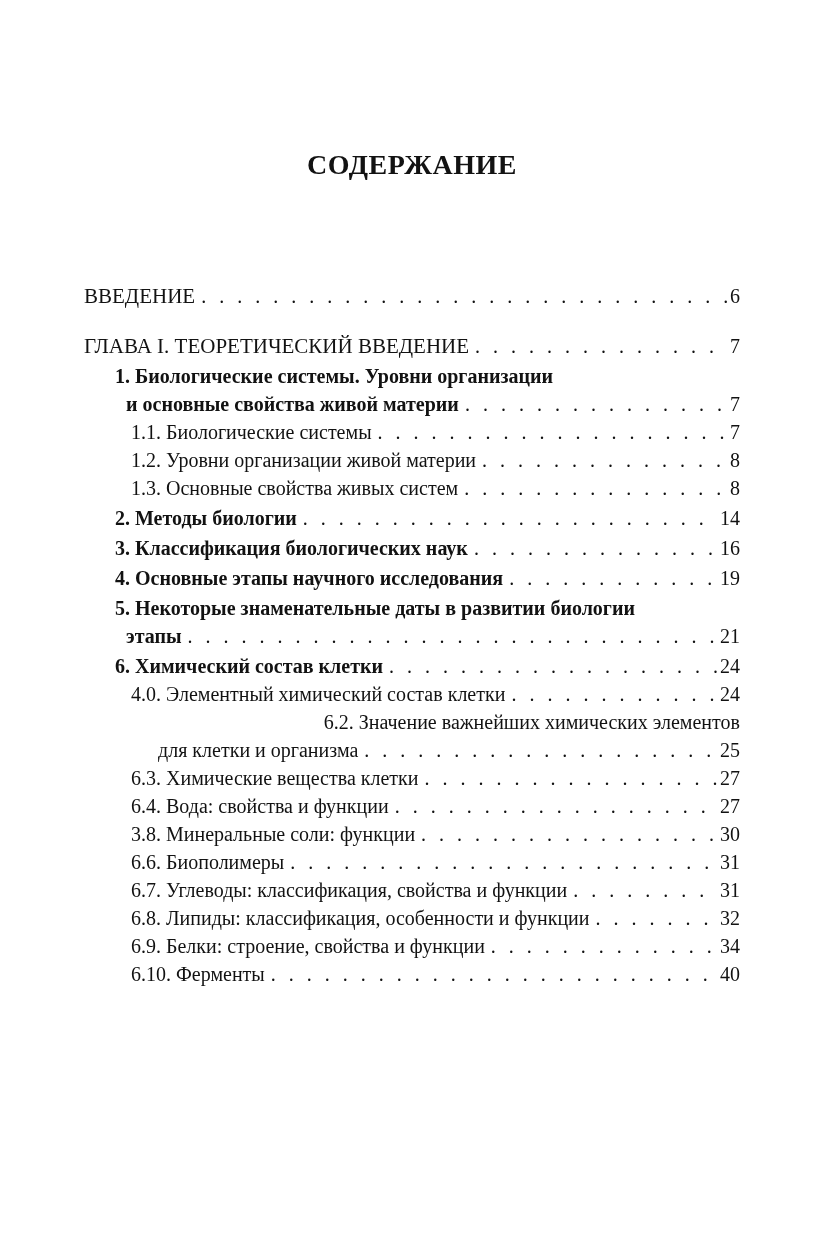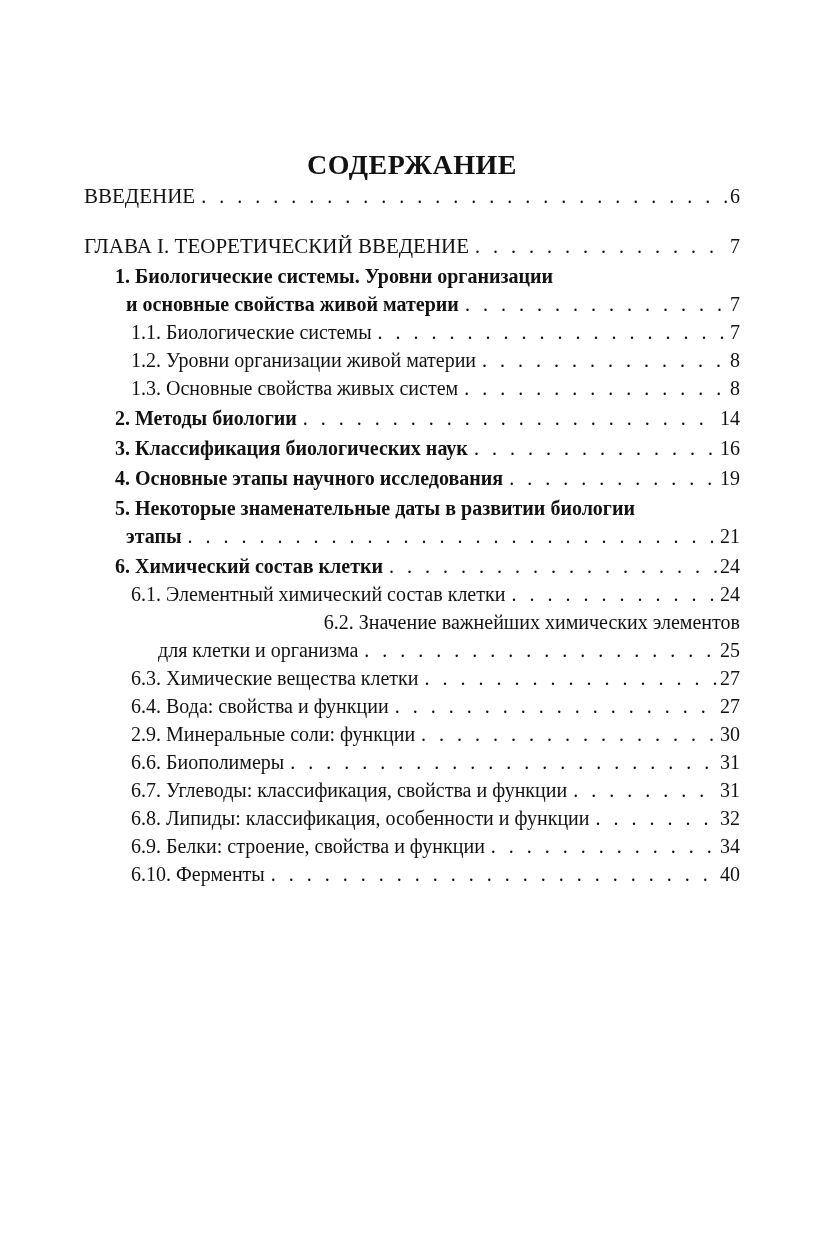--- a/index.html
+++ b/index.html
@@ -13,20 +13,21 @@
   .page {
     width: 827px; height: 1241px;
     padding: 148px 87px 0 84px;
   }
   .title {
     text-align: center;
     font-size: 28px;
     line-height: 34px;
     font-weight: bold;
     letter-spacing: 0.5px;
+    margin-bottom: 100px;
   }
   .entry { font-size: 20px; line-height: 28px; }
   .entry.chapter { font-size: 21px; }
   .entry.chapter + .entry.chapter { margin-top: 22px; }
   .entry.section { margin-top: 2px; padding-left: 31px; }
   .entry.section .txt { font-weight: bold; }
   .entry.subsection { padding-left: 47px; text-align: right; }
   .entry.section .line.cont { padding-left: 11px; }
   .entry.subsection .line.cont { padding-left: 27px; }
   .line.with-page { display: flex; align-items: baseline; }
@@ -138,21 +139,21 @@
   <div class="entry section">
         <div class="line with-page">
           <span class="txt">6. Химический состав клетки</span>
           <span class="leader"></span>
           <span class="pg">24</span>
         </div>
       </div>
 
   <div class="entry subsection">
         <div class="line with-page">
-          <span class="txt">6.1. Элементный химический состав клетки</span>
+          <span class="txt">4.0. Элементный химический состав клетки</span>
           <span class="leader"></span>
           <span class="pg">24</span>
         </div>
       </div>
 
   <div class="entry subsection">
         <div class="line"><span class="txt">6.2. Значение важнейших химических элементов</span></div>
         <div class="line cont with-page">
           <span class="txt">для клетки и организма</span>
           <span class="leader"></span>
@@ -171,21 +172,21 @@
   <div class="entry subsection">
         <div class="line with-page">
           <span class="txt">6.4. Вода: свойства и функции</span>
           <span class="leader"></span>
           <span class="pg">27</span>
         </div>
       </div>
 
   <div class="entry subsection">
         <div class="line with-page">
-          <span class="txt">2.9. Минеральные соли: функции</span>
+          <span class="txt">3.8. Минеральные соли: функции</span>
           <span class="leader"></span>
           <span class="pg">30</span>
         </div>
       </div>
 
   <div class="entry subsection">
         <div class="line with-page">
           <span class="txt">6.6. Биополимеры</span>
           <span class="leader"></span>
           <span class="pg">31</span>

